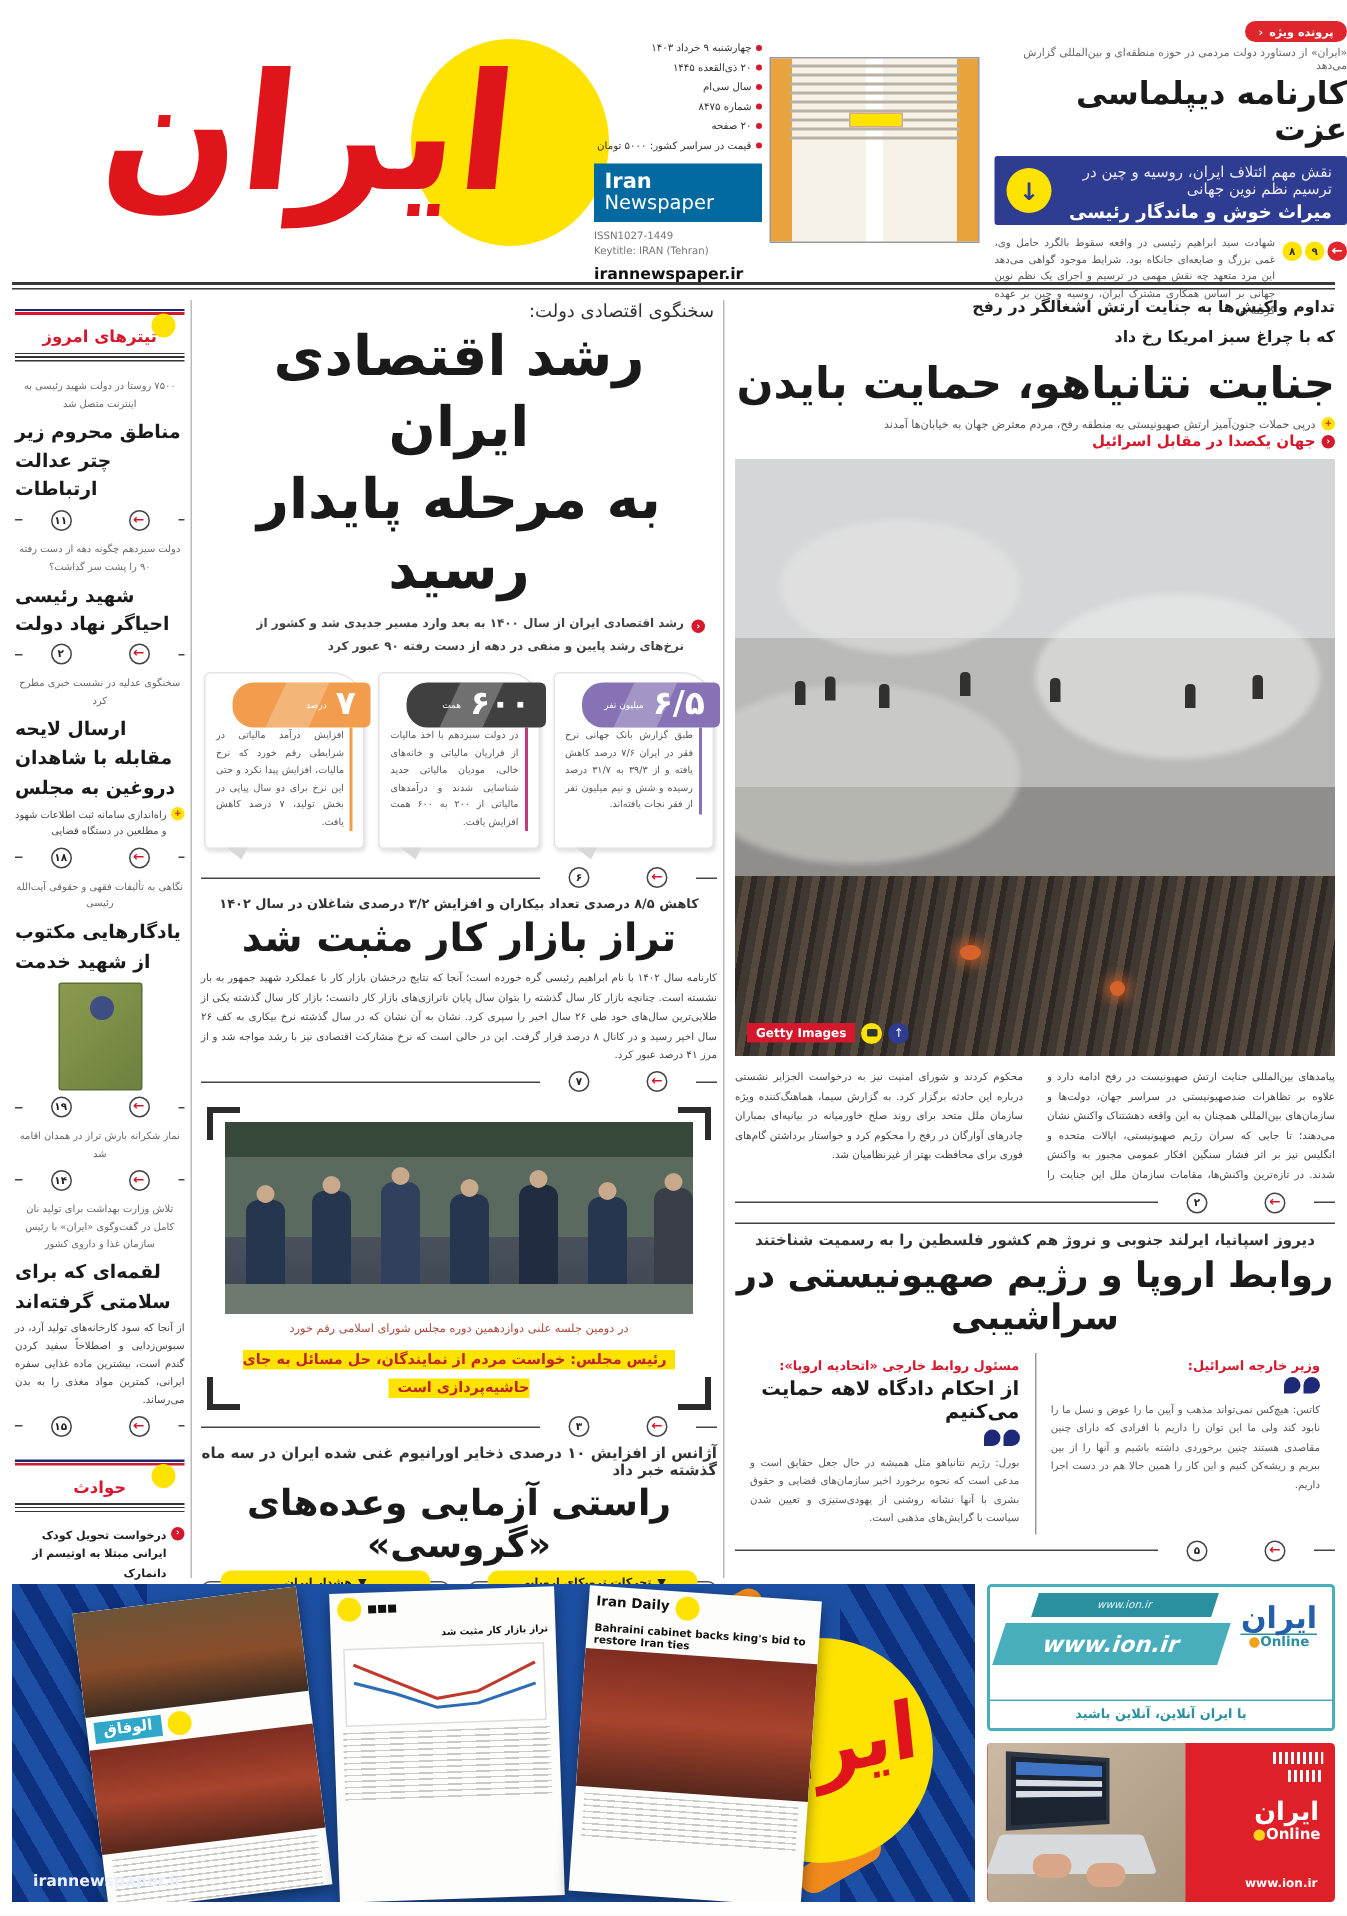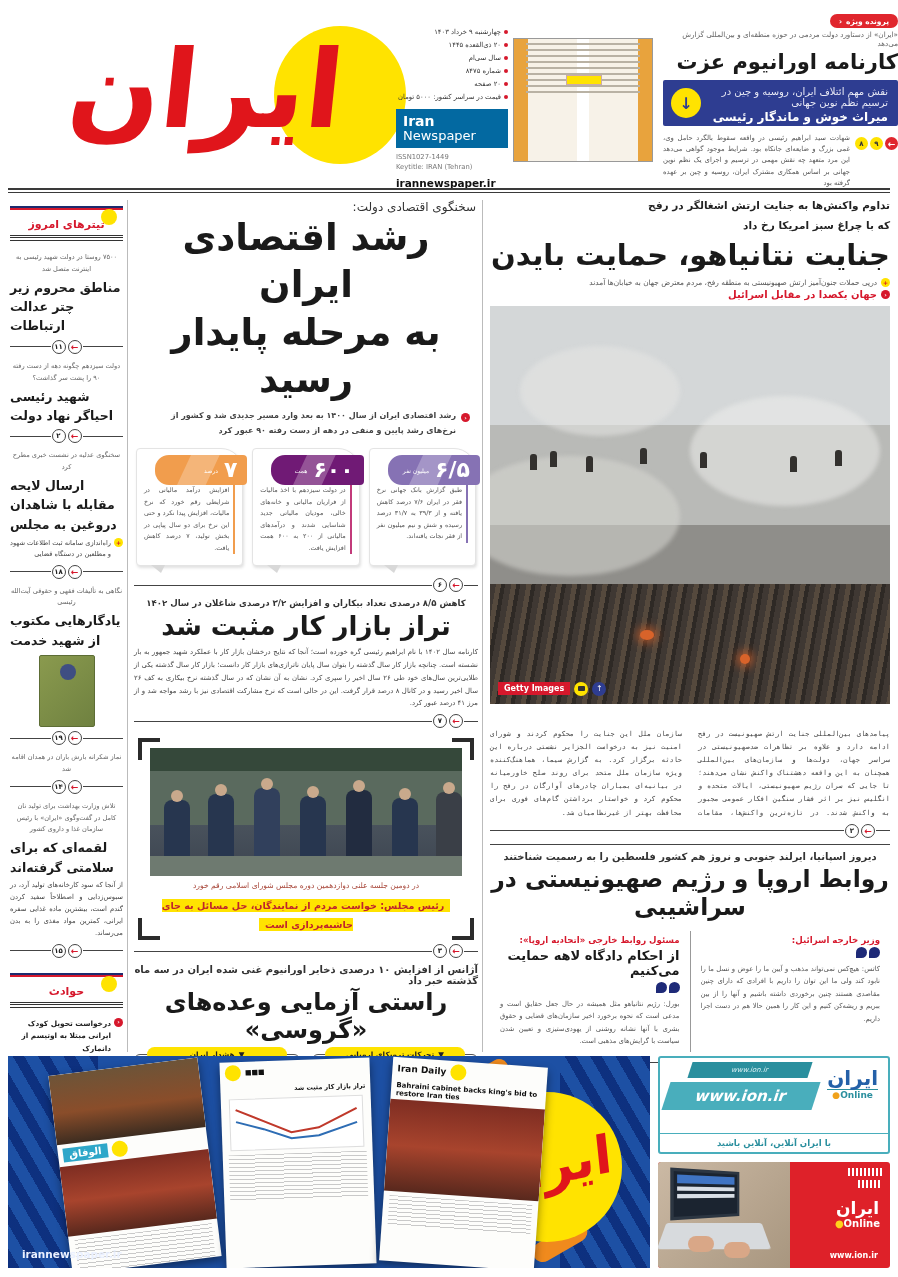--- a/index.html
+++ b/index.html
@@ -2,21 +2,21 @@
 <html lang="fa" dir="rtl"><head>
 <meta charset="utf-8">
 <style>
   * { margin:0; padding:0; box-sizing:border-box; }
   body { background:#e9e9e9; font-family:"DejaVu Sans", sans-serif; }
   .page { position:relative; width:898px; height:1277px; margin:0 auto; background:#fff; overflow:hidden; color:#1a1a1a; }
   .pgmark { display:flex; align-items:center; margin:4px 0; }
   .pgmark .ln { flex:1; border-top:1px solid #444; }
   .pgmark .ln.short { flex:0 0 14px; }
   .pgmark .circ { width:14px; height:14px; border:1px solid #444; border-radius:50%; background:#fff;
-      display:flex; align-items:center; justify-content:center; font-size:7px; font-weight:bold; color:#222; flex:0 0 auto; margin:0 1px; }
+      display:flex; align-items:center; justify-content:center; font-size:7px; font-weight:bold; color:#222; flex:0 0 auto; margin:0 19px; }
   .pgmark .circ.arrow { color:#d6182c; font-size:9px; }
   .lines3 { height:6px; background:repeating-linear-gradient(to bottom,#333 0 1px,transparent 1px 2.5px); }
   .vsep { position:absolute; width:0; border-left:1px solid #bbb; }
 
   
   .masthead { position:absolute; left:8px; top:14px; width:882px; height:172px; }
   .logo-wrap { position:absolute; left:18px; top:4px; width:370px; height:160px; }
   .logo-circle { position:absolute; left:248px; top:8px; width:132px; height:138px; border-radius:50%; background:#ffe300; }
   .logo-fa { position:absolute; left:0; top:-8px; width:360px; text-align:center; font-size:108px; line-height:160px;
       font-weight:bold; color:#e0151b; transform:skewX(-6deg); }
@@ -128,21 +128,21 @@
   .photo .smoke { position:absolute; border-radius:50%; filter:blur(2px); background:rgba(230,230,228,.55); }
   .photo .fig { position:absolute; width:7px; height:16px; border-radius:3px 3px 0 0; background:#33312e; }
   .photo .debris { position:absolute; bottom:0; left:0; right:0; height:120px;
       background:repeating-linear-gradient(100deg,#3f3833 0 6px,#55493d 6px 11px,#2e2925 11px 15px); }
   .photo .flame { position:absolute; width:14px; height:10px; border-radius:50%; background:#d8632a; box-shadow:0 0 8px 4px rgba(216,99,42,.6); }
   .credit { position:absolute; left:8px; bottom:8px; display:flex; direction:ltr; gap:4px; align-items:center; }
   .credit .gbox { background:#d6182c; color:#fff; font-size:8px; font-weight:bold; padding:2px 6px; }
   .credit .cam { width:14px; height:14px; border-radius:50%; background:#ffe300; display:flex; align-items:center; justify-content:center; }
   .credit .cam i { width:7px; height:5px; background:#333; border-radius:1px; display:block; }
   .credit .up { width:14px; height:14px; border-radius:50%; background:#2e3d91; color:#fff; font-size:8px; display:flex; align-items:center; justify-content:center; }
-  .rf-body { column-count:2; column-gap:16px; font-size:6.9px; color:#444; line-height:1.9; text-align:justify; margin-top:24px;font-family:Liberation Mono, monospace; }
+  .rf-body { column-count:2; column-gap:16px; font-size:6.9px; color:#444; line-height:1.9; text-align:justify; margin-top:8px; }
   .hrline { border-top:1px solid #444; margin:6px 0; }
   .eu-k { font-size:10px; font-weight:bold; color:#333; text-align:center; margin-top:4px; }
   .eu-hl { font-size:23.5px; font-weight:900; text-align:center; margin:3px 0 10px; }
   .quotes { display:flex; gap:0; }
   .qbox { flex:1; padding:4px 10px; }
   .qbox + .qbox { border-right:1px solid #999; }
   .qbox .sp { color:#d6182c; font-weight:bold; font-size:8.6px; text-align:right; }
   .qbox .tt { font-size:13px; font-weight:900; text-align:right; margin:3px 0 4px; }
   .qmark { display:flex; gap:2px; margin:2px 0 5px; }
   .qmark i { width:11px; height:11px; border-radius:50% 50% 50% 0; background:#1e2a78; display:block; }
@@ -238,21 +238,21 @@
           <div class="tline"></div>
         <div class="ybox"></div>
         <div class="tline"></div>
           <div class="tline"></div>
           <div class="tline"></div>
           <div class="tline"></div>
           <div class="tline"></div>
       </div>
       <div class="sp-text">
         <div class="sp-kicker">«ایران» از دستاورد دولت مردمی در حوزه منطقه‌ای و بین‌المللی گزارش می‌دهد</div>
-        <div class="sp-hl">کارنامه اورانیوم عزت</div>
+        <div class="sp-hl">کارنامه دیپلماسی عزت</div>
         <div class="sp-bar">
           <div class="ycirc">↓</div>
           <div class="l1">نقش مهم ائتلاف ایران، روسیه و چین در ترسیم نظم نوین جهانی</div>
           <div class="l2">میراث خوش و ماندگار رئیسی</div>
         </div>
         <div class="sp-lead">
           <div class="sp-pages">
             <span class="pcirc red">←</span>
             <span class="pcirc">۹</span>
             <span class="pcirc">۸</span>
@@ -315,21 +315,21 @@
       <div class="bookthumb"></div>
       <div class="pgmark">
           <span class="ln"></span>
           <span class="circ arrow">←</span>
           <span class="circ">۱۹</span>
           <span class="ln"></span>
         </div>
     </div>
 
     <div class="sb-item">
-      <div class="kk">نماز شکرانه بارش باران در همدان اقامه شد</div>
+      <div class="kk">نماز شکرانه بارش تراز در همدان اقامه شد</div>
       <div class="pgmark">
           <span class="ln"></span>
           <span class="circ arrow">←</span>
           <span class="circ">۱۴</span>
           <span class="ln"></span>
         </div>
     </div>
 
     <div class="sb-item">
       <div class="kk">تلاش وزارت بهداشت برای تولید نان کامل در گفت‌وگوی «ایران» با رئیس سازمان غذا و داروی کشور</div>
@@ -391,21 +391,21 @@
     <div class="stats">
       <div class="stat">
         <div class="ribbon" style="background:#8672b4;">
           <span class="shine"></span>
           <span class="num">۶/۵</span>
           <span class="unit">میلیون نفر</span>
         </div>
         <div class="body" style="border-color:#8672b4;">طبق گزارش بانک جهانی نرخ فقر در ایران ۷/۶ درصد کاهش یافته و از ۳۹/۳ به ۳۱/۷ درصد رسیده و شش و نیم میلیون نفر از فقر نجات یافته‌اند.</div>
       </div>
       <div class="stat">
-        <div class="ribbon" style="background:#701a75;">
+        <div class="ribbon" style="background:#404040;">
           <span class="shine"></span>
           <span class="num">۶۰۰</span>
           <span class="unit">همت</span>
         </div>
         <div class="body" style="border-color:#c23a7a;">در دولت سیزدهم با اخذ مالیات از فراریان مالیاتی و خانه‌های خالی، مودیان مالیاتی جدید شناسایی شدند و درآمدهای مالیاتی از ۲۰۰ به ۶۰۰ همت افزایش یافت.</div>
       </div>
       <div class="stat">
         <div class="ribbon" style="background:#f19d4d;">
           <span class="shine"></span>
           <span class="num">۷</span>

